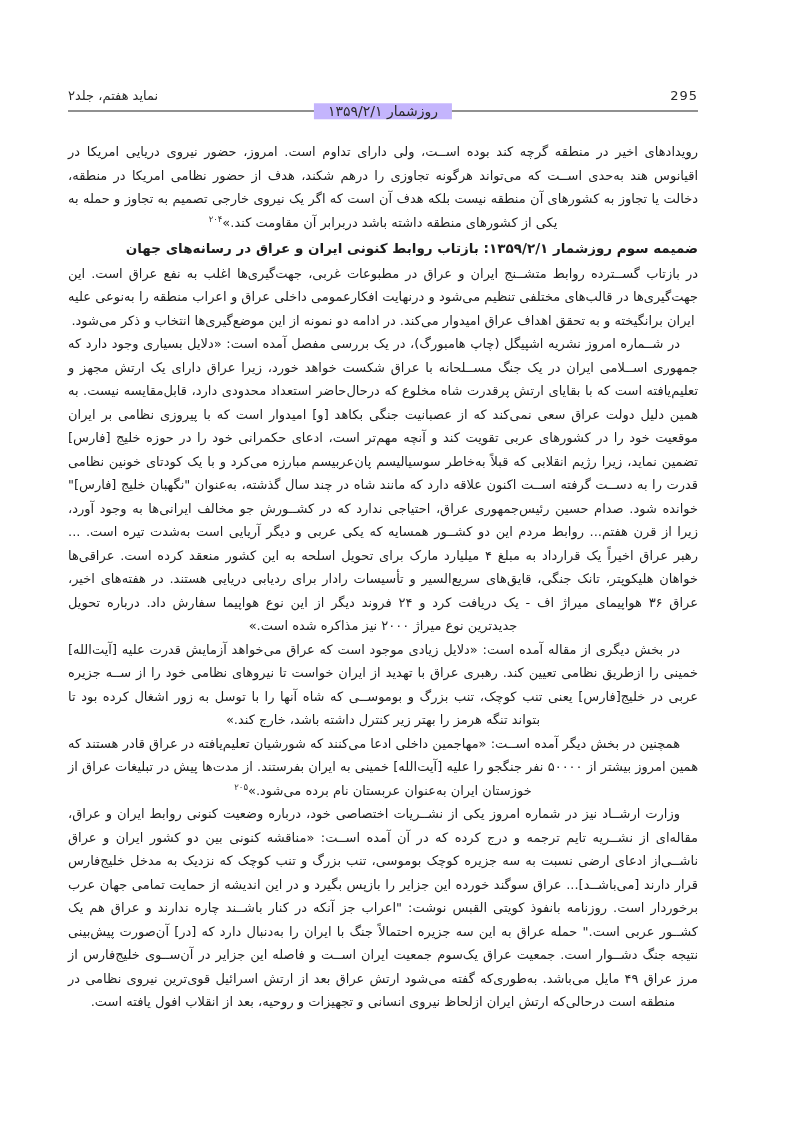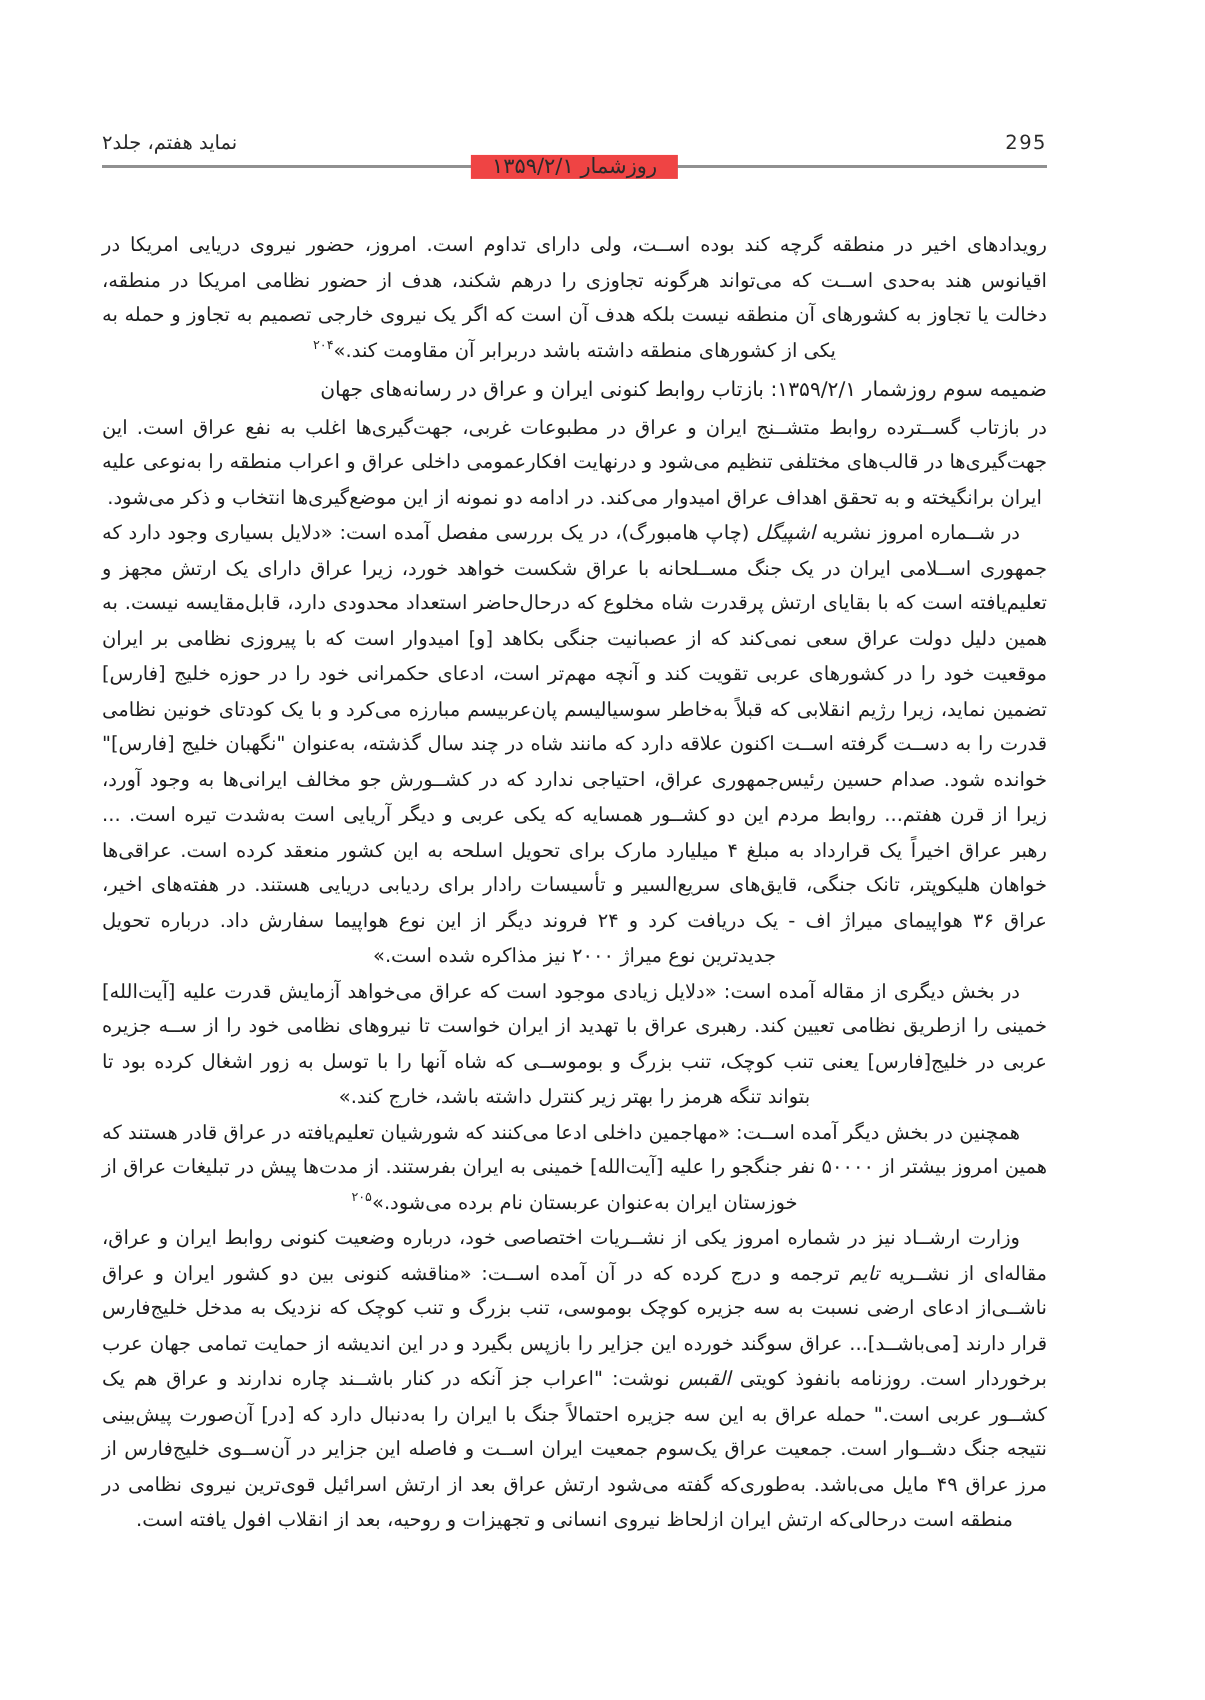--- a/index.html
+++ b/index.html
@@ -33,46 +33,46 @@
     color: #2a2a2a;
   }
   .running-header .page-number {
     letter-spacing: 1px;
   }
   .running-header .center-date {
     position: absolute;
     left: 50%;
     bottom: 0;
     transform: translate(-50%, 58%);
-    background: #ef4444;
+    background: #c4b5fd;
     padding: 0 14px;
     font-size: 14px;
     white-space: nowrap;
   }
   .body-text {
-    margin-top: 40px;
+    margin-top: 28px;
     font-size: 13px;
     line-height: 23.5px;
     color: #1e1e1e;
   }
   .body-text p {
     margin: 0;
     text-align: justify;
     text-align-last: center;
   }
   .body-text p.indent { text-indent: 18px; }
   .body-text h2.section-heading {
     font-size: 13.5px;
-    font-weight: normal;
+    font-weight: bold;
     margin: 3px 0 1px 0;
     text-align: left;
     text-align-last: right;
     line-height: 23.5px;
   }
-  .seg-italic { font-style: italic; }
+  .seg-italic { }
   .seg-sup {
     font-size: 8.5px;
     vertical-align: super;
     line-height: 0;
   }
 </style>
 </head>
 <body>
 
 <div class="page">

